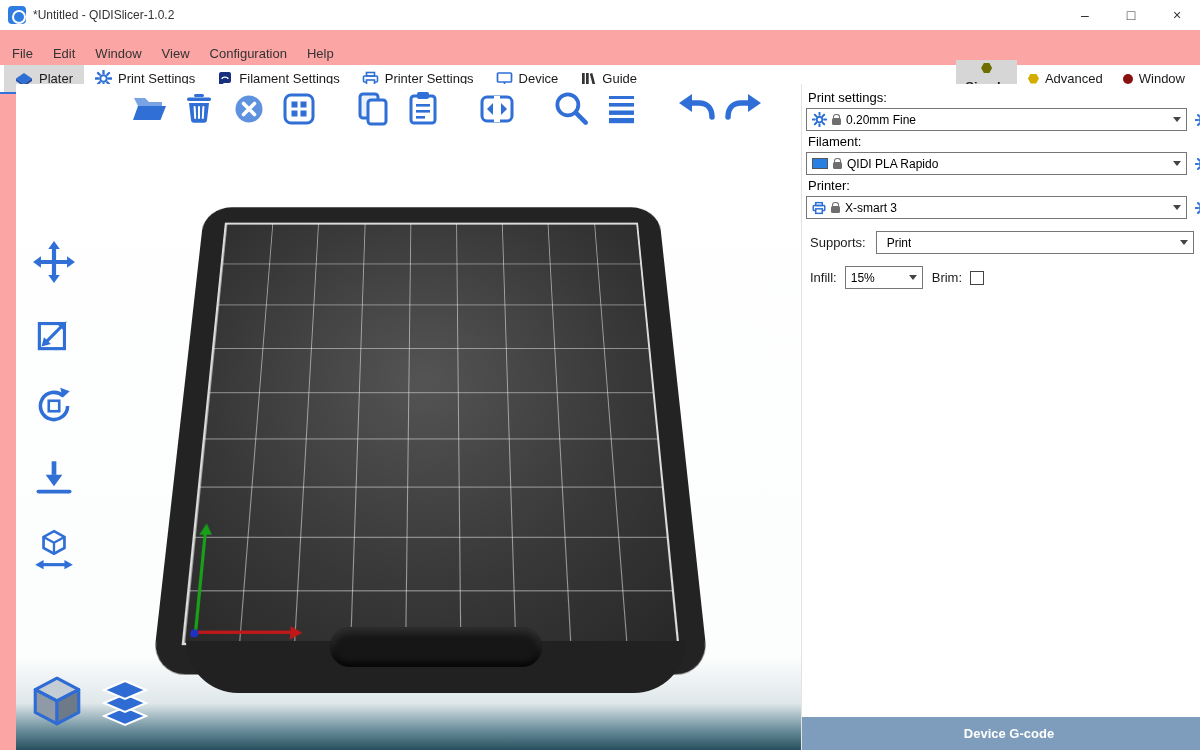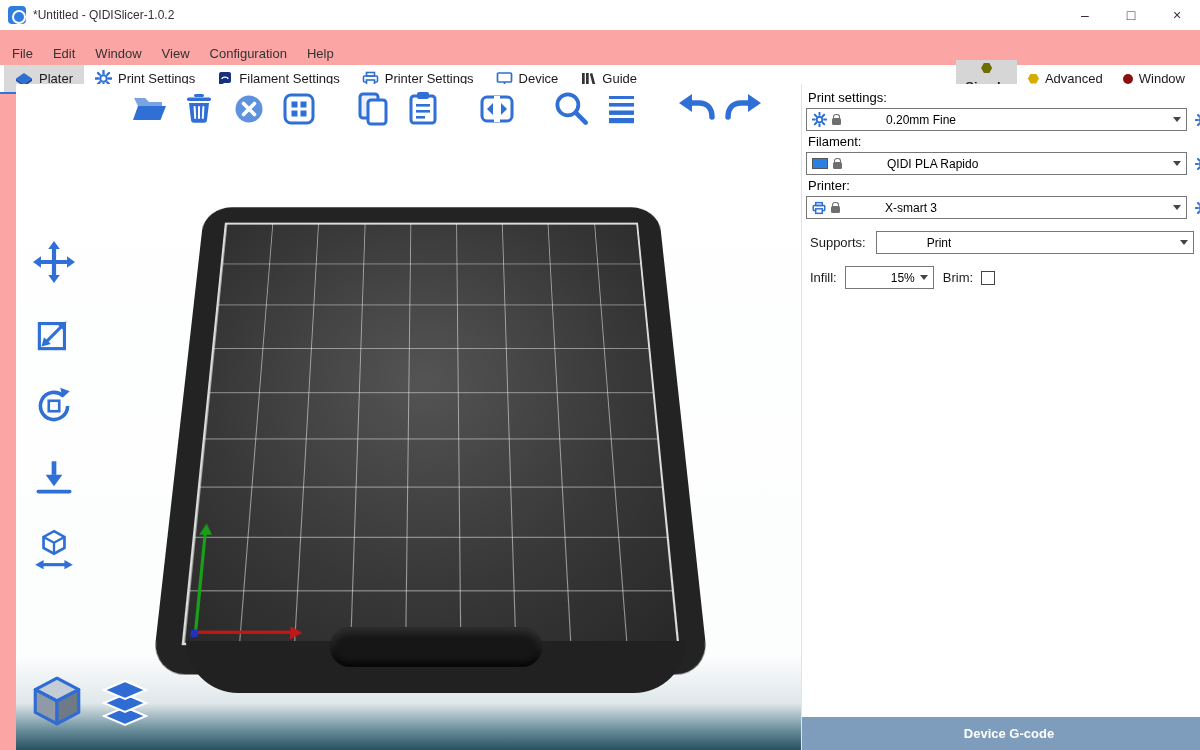--- a/index.html
+++ b/index.html
@@ -75,21 +75,21 @@
   
   .view-controls{ position:absolute; left:12px; bottom:16px; display:flex; gap:12px; align-items:flex-end; }
 
   
   .sidebar{ position:absolute; left:785px; top:0; width:415px; height:666px; background:#fff;
     border-left:1px solid #e3e3e3; padding:3px 2px 0 4px; }
   .sb-label{ font-size:13px; color:#000; margin:3px 0 3px 2px; }
   .combo-row{ display:flex; align-items:center; gap:7px; padding-right:2px; }
   .combo{ flex:1; height:23px; border:1px solid #767676; background:#fff; display:flex;
     align-items:center; gap:5px; padding:0 5px; font-size:12px; color:#000; }
-  .combo-text{ white-space:nowrap; overflow:hidden;margin-left:40px; }
+  .combo-text{ white-space:nowrap; overflow:hidden; }
   .chev{ margin-left:auto; width:0; height:0; border-left:4.5px solid transparent;
     border-right:4.5px solid transparent; border-top:5.5px solid #444; flex:0 0 auto; }
   .gear-btn{ width:18px; height:18px; display:flex; align-items:center; justify-content:center; flex:0 0 auto; }
   .lock{ width:9px; height:7px; background:#6f6f6f; border-radius:1.5px; position:relative; margin-top:4px; flex:0 0 auto;}
   .lock::before{ content:''; position:absolute; left:1px; top:-4.5px; width:5px; height:5px;
     border:1.6px solid #6f6f6f; border-bottom:none; border-radius:3px 3px 0 0; }
   .swatch{ width:16px; height:11px; border:1px solid #555; flex:0 0 auto; }
   .inline-row{ display:flex; align-items:center; margin-top:12px; font-size:13px; padding:0 20px 0 4px; }
   .supports-combo{ margin-left:10px; flex:1; padding-left:10px; }
   .infill-combo{ flex:0 0 78px; margin-left:8px; }

